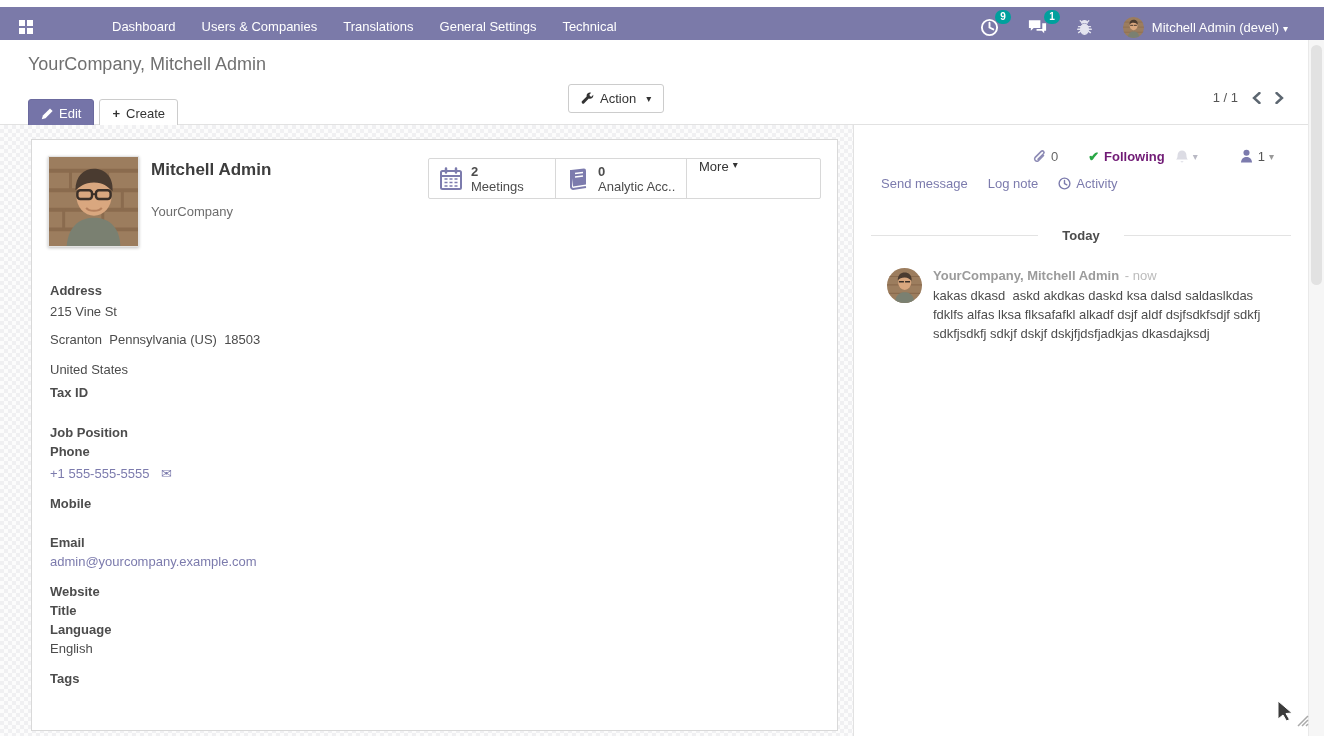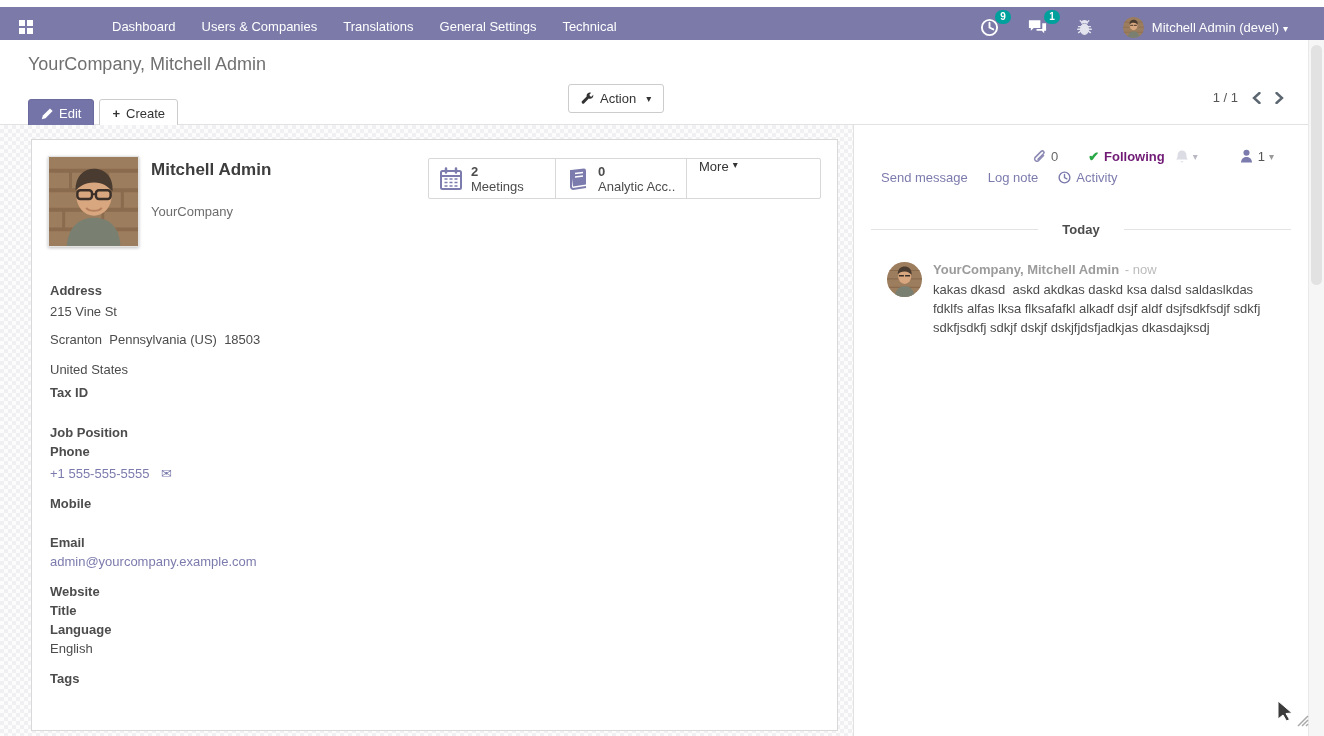--- a/index.html
+++ b/index.html
@@ -78,21 +78,21 @@
   
   .chatter {
     position:absolute; top:125px; left:853px; width:455px; height:611px;
     background:#fff; border-left:1px solid #e2e2e2;
   }
   .follow-row { margin-top:23px; padding-right:34px; display:flex; justify-content:flex-end; align-items:center; }
   .follow-item { display:flex; align-items:center; cursor:pointer; }
   .cnt { margin-left:5px; color:#666; }
   .following-txt { font-weight:bold; color:#701a75; margin-left:5px; }
   .check { color:#28a745; font-weight:bold; font-size:13px; }
-  .msg-btns { margin-top:6px; padding-left:27px; display:flex; gap:20px; }
+  .msg-btns { margin-top:12px; padding-left:27px; display:flex; gap:20px; }
   .msg-btn { color:#7c7bad; cursor:pointer; display:flex; align-items:center; gap:5px; }
   .today-sep { margin-top:37px; display:flex; align-items:center; padding:0 17px;gap:12px; }
   .today-sep .line { flex:1; height:1px; background:#e3e3e3; }
   .today-sep .t { padding:0 12px; font-weight:bold; color:#4c4c4c; }
   .message { margin-top:25px; padding-left:33px; padding-right:36px; display:flex; }
   .msg-avatar { width:35px; height:35px; border-radius:50%; overflow:hidden; flex:none; }
   .msg-body { margin-left:11px; }
   .msg-author { font-weight:bold; color:#9b9b9b; cursor:pointer; }
   .msg-time { color:#bbb; font-size:13px; margin-left:2px; }
   .msg-text { margin-top:3px; line-height:19px; color:#4c4c4c; width:342px; }

